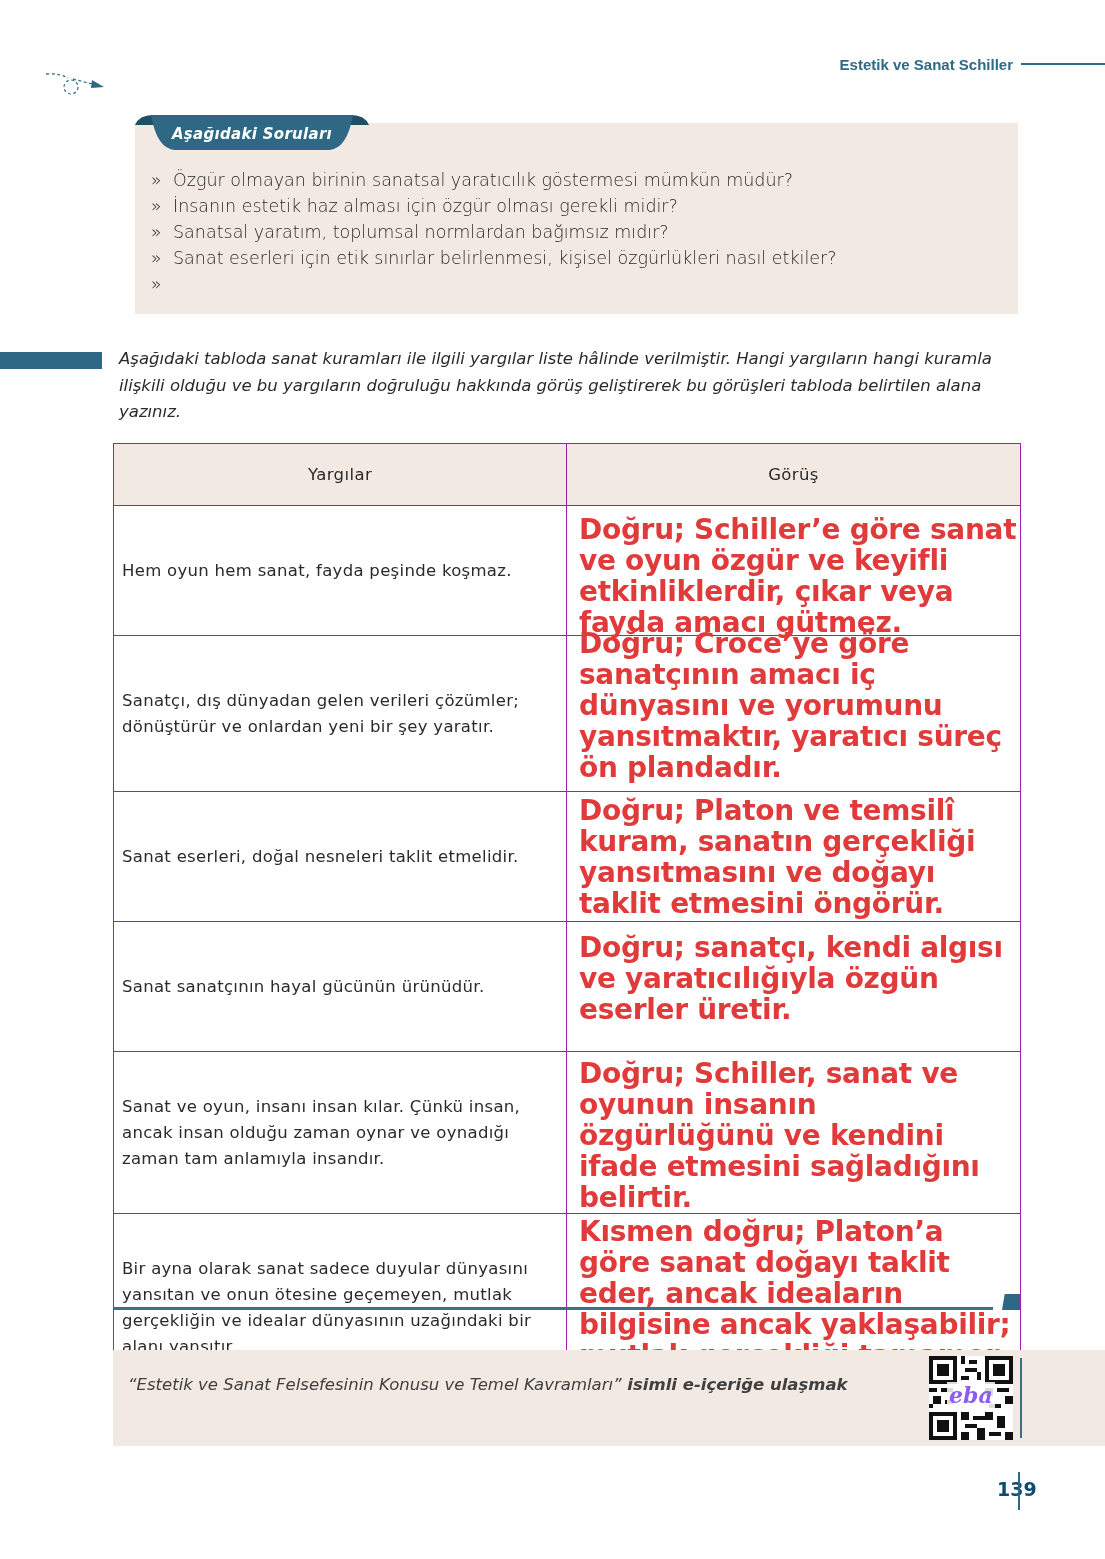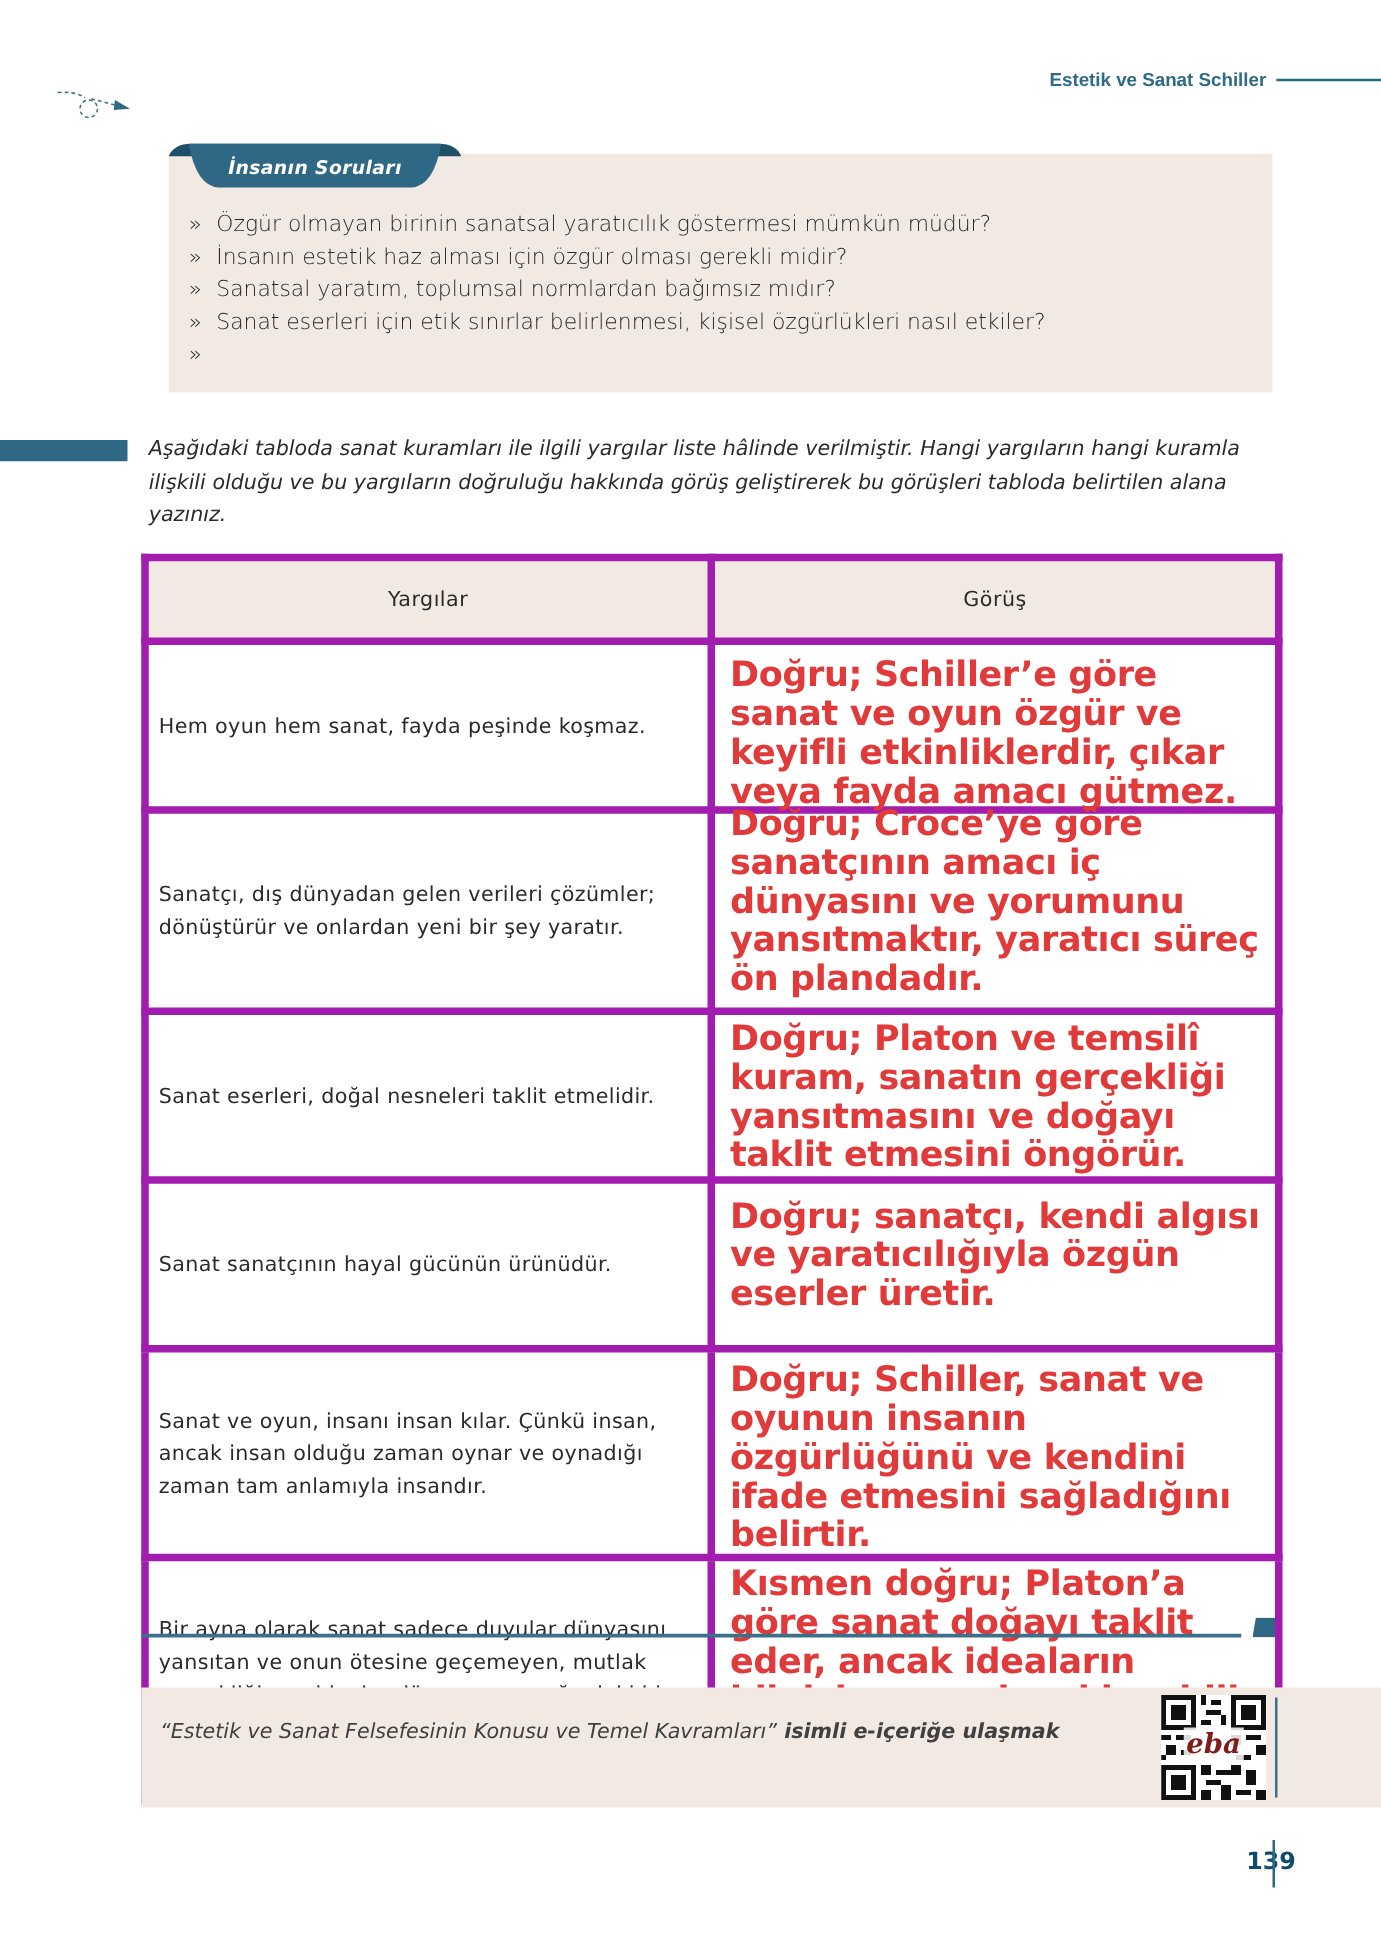--- a/index.html
+++ b/index.html
@@ -28,21 +28,21 @@
   .discuss li .bullet { width: 22px; flex: none; font-size: 17px; }
 
   
   .marker-bar { position: absolute; left: 0; top: 352px; width: 102px; height: 17px; background: #2e6884; }
   .instruction { position: absolute; left: 119px; top: 346px; width: 920px;
                  font-family: "DejaVu Sans", sans-serif; font-style: italic; font-size: 16.5px;
                  line-height: 26.5px; color: #2a2a2a; margin: 0; }
 
   
   table.grid { position: absolute; left: 113px; top: 443px; width: 907px; border-collapse: collapse; table-layout: fixed; }
-  table.grid td, table.grid th { border: 6px solid #a21caf; padding: 0; vertical-align: middle; }
+  table.grid td, table.grid th { border: 1px solid #a21caf; padding: 0; vertical-align: middle; }
   table.grid th { background: #f2e9e3; height: 61px; font-weight: normal; font-size: 16.5px;
                   font-family: "DejaVu Sans", sans-serif; color: #2a2a2a; letter-spacing: 0.4px; }
   table.grid col.c1 { width: 453px; }
   table.grid col.c2 { width: 454px; }
   table.grid tr.row td { height: 129px; }
   .yargi { padding: 0 8px 0 8px; font-size: 16.5px; line-height: 26px; color: #2a2a2a; letter-spacing: 0.3px; }
   .gorus { padding: 0 0 0 12px; font-family: "DejaVu Sans", sans-serif; font-weight: bold;
            font-size: 28px; line-height: 31px; color: #e03a3a; letter-spacing: -0.3px; }
   td.gcell { position: relative; overflow: visible; }
 
@@ -51,21 +51,21 @@
                 clip-path: polygon(15% 0, 100% 0, 100% 100%, 0 100%); }
 
   
   .econtent { position: absolute; left: 113px; top: 1350px; width: 992px; height: 96px; background: #f2e9e3; }
   .econtent p { position: absolute; left: 15px; top: 22px; width: 780px; margin: 0;
                 font-family: "DejaVu Sans", sans-serif; font-style: italic; font-size: 16.5px; line-height: 26px; color: #404040; }
   .econtent p .strong { font-weight: 600; }
   .qr { position: absolute; left: 816px; top: 6px; width: 84px; height: 84px; background: #fff; }
   .qr-line { position: absolute; left: 907px; top: 8px; width: 2px; height: 80px; background: #3c6f8a; }
   .qr .eba { position: absolute; left: 18px; top: 26px; font-family: "DejaVu Serif", serif; font-style: italic;
-             font-weight: bold; color: #7f1d1d; font-size: 22px; background: rgba(255,255,255,0.85); padding: 0 2px; line-height: 26px; }
+             font-weight: bold; color: #8b5cf6; font-size: 22px; background: rgba(255,255,255,0.85); padding: 0 2px; line-height: 26px; }
 
   .page-num { position: absolute; left: 972px; top: 1478px; font-family: "DejaVu Sans", sans-serif; font-weight: bold;
               font-size: 19px; color: #0c4a6e; margin-left: 25px; }
   .page-line { position: absolute; left: 1018px; top: 1472px; width: 2px; height: 38px; background: #2e6884; }
 </style>
 </head>
 <body>
 
 <div class="running-head">
   <span class="title">Estetik ve Sanat Schiller</span>
@@ -101,21 +101,21 @@
         <span class="bullet">»</span>
       </li>
   </ul>
 </div>
 
 <div class="ribbon">
   <svg width="238" height="38" viewBox="0 0 238 38" style="position:absolute;left:0;top:0">
     <path d="M2 12 Q 6 2, 20 2 L 218 2 Q 232 2, 236 12 Z" fill="#1f4f66"></path>
     <path d="M18 2 L 220 2 Q 214 36, 196 37 L 42 37 Q 24 36, 18 2 Z" fill="#2e6884"></path>
   </svg>
-  <div class="label">İnsanın Soruları</div>
+  <div class="label">Aşağıdaki Soruları</div>
 </div>
 
 <div class="marker-bar"></div>
 <p class="instruction">Aşağıdaki tabloda sanat kuramları ile ilgili yargılar liste hâlinde verilmiştir. Hangi yargıların hangi kuramla ilişkili olduğu ve bu yargıların doğruluğu hakkında görüş geliştirerek bu görüşleri tabloda belirtilen alana yazınız.</p>
 
 <table class="grid">
   <colgroup>
       <col class="c1">
       <col class="c2">
     </colgroup>

